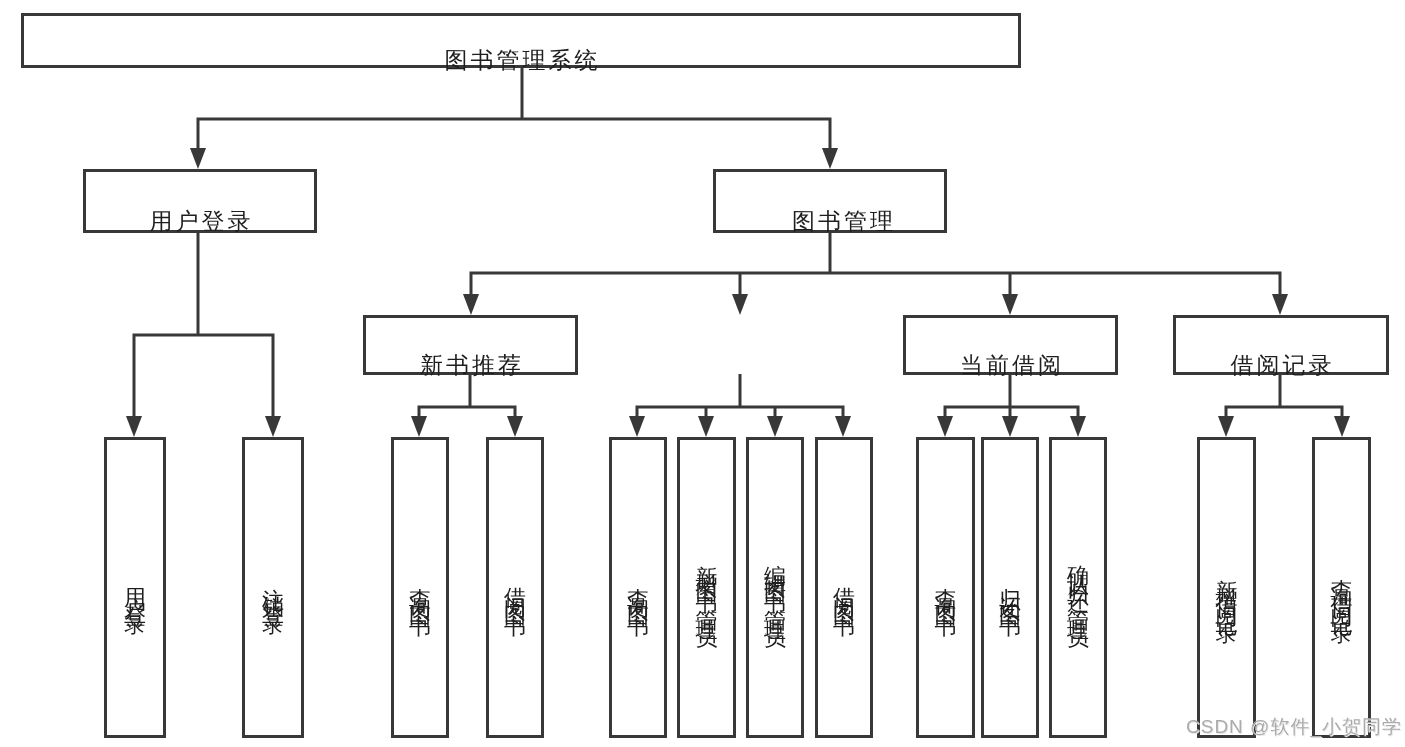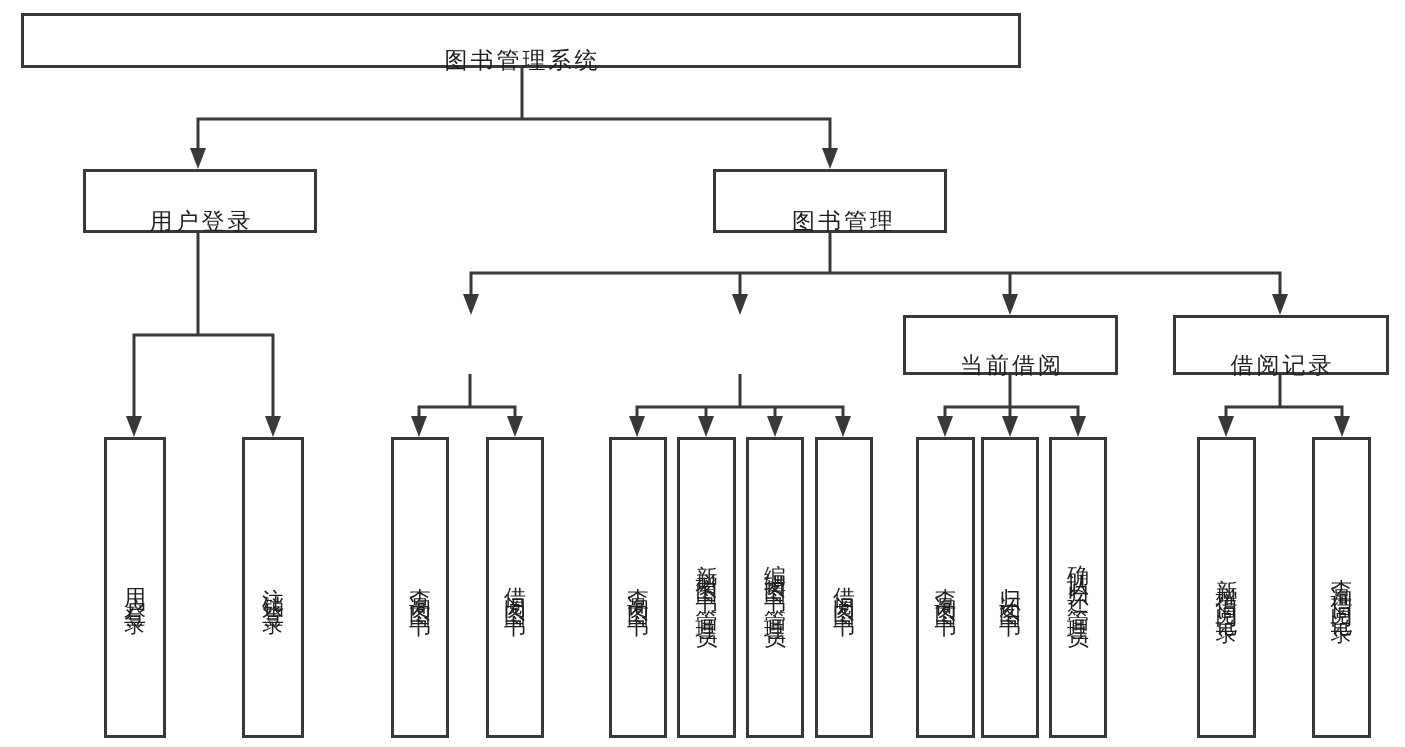--- a/index.html
+++ b/index.html
@@ -165,20 +165,23 @@
     <span class="h-label">图书管理系统</span>
   </div>
 
   <div class="box" id="box-user-login">
     <span class="h-label">用户登录</span>
   </div>
   <div class="box" id="box-book-management">
     <span class="h-label">图书管理</span>
   </div>
 
+  <div class="box" id="box-new-book">
+    <span class="h-label">新书推荐</span>
+  </div>
   <div class="box" id="box-current-borrow">
     <span class="h-label">当前借阅</span>
   </div>
   <div class="box" id="box-borrow-records">
     <span class="h-label">借阅记录</span>
   </div>
 
   <div class="box leaf" id="leaf-user-login">
     <span class="v-label">用户登录</span>
   </div>
@@ -216,14 +219,15 @@
     <span class="v-label">确认归还（管理员）</span>
   </div>
 
   <div class="box leaf" id="leaf-add-borrow-record">
     <span class="v-label">新增借阅记录</span>
   </div>
   <div class="box leaf" id="leaf-query-borrow-record">
     <span class="v-label">查询借阅记录</span>
   </div>
 
+  <div id="watermark">CSDN @软件_小贺同学</div>
 
 </div>
 
 </body></html>

